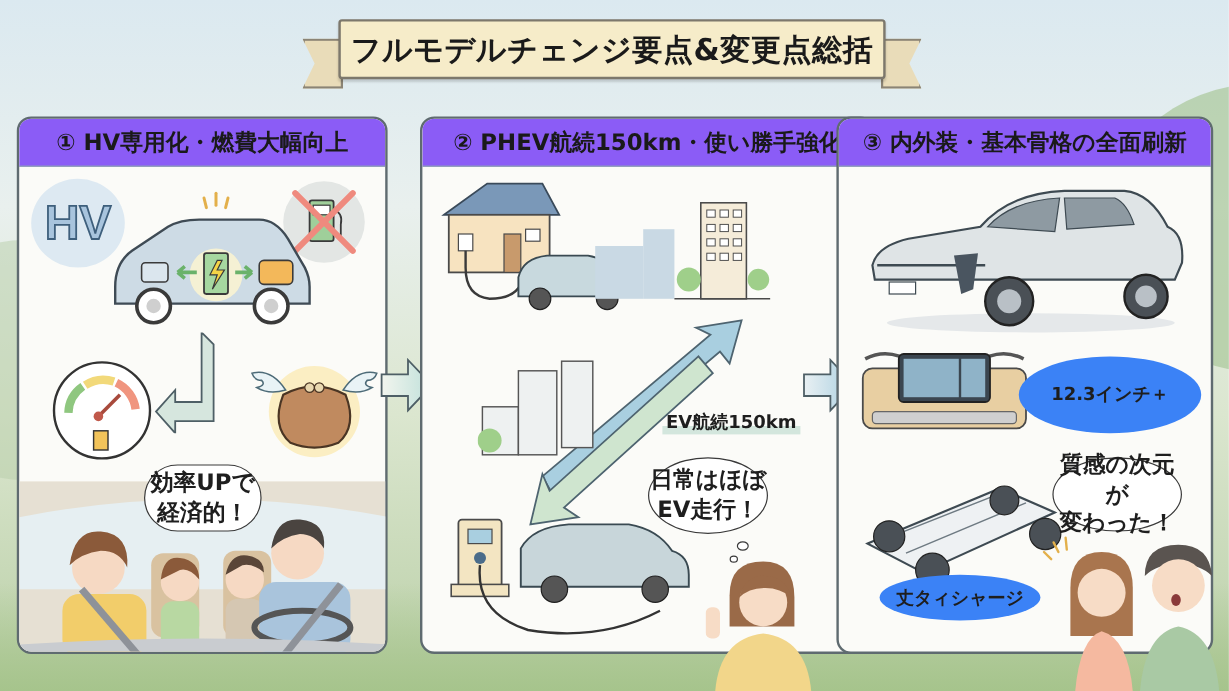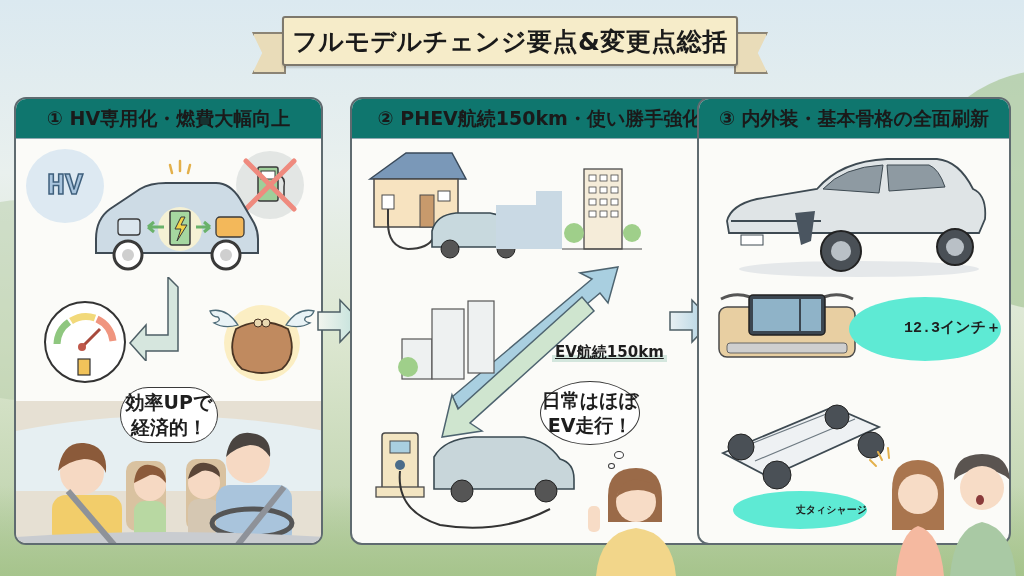--- a/index.html
+++ b/index.html
@@ -29,63 +29,63 @@
 
   
   .panel {
     position: absolute; top: 97px; height: 448px; background: #fbfbf8;
     border: 2px solid #5f6b70; border-radius: 12px; overflow: hidden;
   }
   .panel.p1 { left: 14px; width: 309px; }
   .panel.p2 { left: 350px; width: 379px; }
   .panel.p3 { left: 697px; width: 314px; }
   .panel-head {
-    height: 40px; background: #0f766e; border-bottom: 1.5px solid #8fa9b1;
+    height: 40px; background: #8b5cf6; border-bottom: 1.5px solid #8fa9b1;
     display: flex; align-items: center; justify-content: center;
     font-size: 19px; font-weight: bold; color: #1a1a1a; white-space: nowrap;
   }
 
   
   .flow-arrow { position: absolute; width: 46px; height: 46px; }
 
   
   .abs { position: absolute; }
   .bubble {
     position: absolute; background: #fff; border: 1.8px solid #3a3a3a; border-radius: 50%;
     display: flex; align-items: center; justify-content: center; text-align: center;
     font-weight: bold; font-size: 19px; line-height: 1.3; color: #1e1e1e;
   }
   .tag-oval {
-    position: absolute; background: #5eead4; border-radius: 50%;
-    display: flex; align-items: center; justify-content: flex-end; text-align: center;
-    font-weight: bold; color: #1e1e1e; font-family: Liberation Mono, monospace;
+    position: absolute; background: #3b82f6; border-radius: 50%;
+    display: flex; align-items: center; justify-content: center; text-align: center;
+    font-weight: bold; color: #1e1e1e;
   }
   .ev-label {
     position: absolute; font-size: 15px; font-weight: bold; color: #1e1e1e;
-    background: linear-gradient(0deg, #d3e6dd 35%, rgba(0,0,0,0) 35%); padding: 0 3px; text-decoration: underline;
+    background: linear-gradient(0deg, #d3e6dd 35%, rgba(0,0,0,0) 35%); padding: 0 3px;
   }
 </style>
 </head>
 <body>
 
 <div class="bg-hill h1"></div>
 <div class="bg-hill h2"></div>
 <div class="bg-ground"></div>
 
 <div class="ribbon">
   <div class="tail left"></div>
   <div class="tail right"></div>
   <div class="band">フルモデルチェンジ要点&amp;変更点総括</div>
 </div>
 
 <div class="panel p1">
   <div class="panel-head">① HV専用化・燃費大幅向上</div>
 
   <div class="abs" style="left:10px;top:50px;width:78px;height:74px;border-radius:50%;background:#dde9f2;display:flex;align-items:center;justify-content:center;">
-    <span style="font-size:30px;font-weight:bold;color:#a8c4dd;-webkit-text-stroke:1.5px #3e5f7c;font-family:Liberation Mono, monospace;">HV</span>
+    <span style="font-size:40px;font-weight:bold;color:#a8c4dd;-webkit-text-stroke:1.5px #3e5f7c;font-family:Liberation Sans, sans-serif;">HV</span>
   </div>
 
   <svg class="abs" style="left:218px;top:50px" width="72" height="72" viewBox="0 0 72 72">
     <circle cx="36" cy="36" r="34" fill="#e3e6e4"></circle>
     <rect x="24" y="18" width="20" height="34" rx="2" fill="#9fcf9a" stroke="#3a3a3a" stroke-width="1.5"></rect>
     <rect x="27" y="22" width="14" height="8" fill="#fff" stroke="#3a3a3a" stroke-width="1"></rect>
     <path d="M44 26 q8 2 6 12 v8 q0 4 -3 2" fill="none" stroke="#3a3a3a" stroke-width="1.5"></path>
     <line x1="12" y1="12" x2="60" y2="60" stroke="#ef8a7e" stroke-width="5" stroke-linecap="round"></line>
     <line x1="60" y1="12" x2="12" y2="60" stroke="#ef8a7e" stroke-width="5" stroke-linecap="round"></line>
   </svg>
@@ -301,22 +301,28 @@
 
   <svg class="abs" style="left:16px;top:300px" width="170" height="96" viewBox="0 0 170 96">
     <path d="M8 54 l110 -46 l46 20 l-110 50z" fill="#eef1f3" stroke="#3e4a52" stroke-width="1.8"></path>
     <path d="M28 48 l96 -38 M40 62 l100 -42" stroke="#6e7a82" stroke-width="1.2"></path>
     <circle cx="26" cy="48" r="13" fill="#4a5056" stroke="#222"></circle>
     <circle cx="62" cy="76" r="14" fill="#4a5056" stroke="#222"></circle>
     <circle cx="122" cy="18" r="12" fill="#4a5056" stroke="#222"></circle>
     <circle cx="156" cy="46" r="13" fill="#4a5056" stroke="#222"></circle>
   </svg>
 
-  <div class="tag-oval" style="left:34px;top:392px;width:134px;height:38px;font-size:10px;">丈タィシャージ</div>
-
+  <div class="tag-oval" style="left:34px;top:380px;width:134px;height:38px;font-size:15px;">丈タィシャージ</div>
+
+  <div class="bubble" style="left:178px;top:282px;width:108px;height:62px;">
+    <div>
+      <div>質感の次元が</div>
+      <div>変わった！</div>
+    </div>
+  </div>
 </div>
 
 <svg class="abs" style="left:862px;top:446px" width="162" height="130" viewBox="0 0 162 130">
   <g stroke="#e3b04b" stroke-width="2" stroke-linecap="round">
       <line x1="8" y1="14" x2="14" y2="20"></line>
       <line x1="16" y1="6" x2="20" y2="14"></line>
       <line x1="26" y1="2" x2="27" y2="12"></line>
     </g>
   <path d="M30 44 q0 -30 26 -30 q26 0 26 30 v40 h-52z" fill="#a9754e"></path>
   <circle cx="56" cy="48" r="20" fill="#f7dcc6"></circle>

